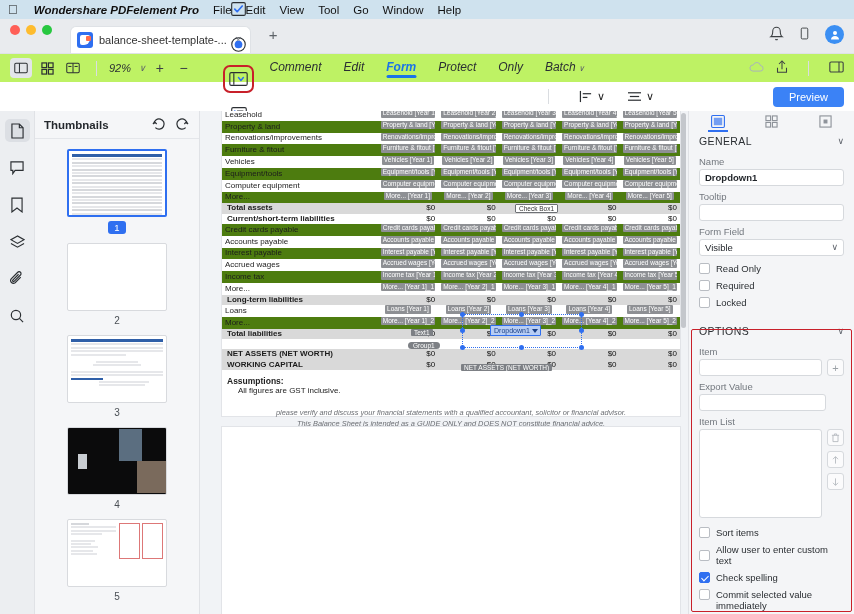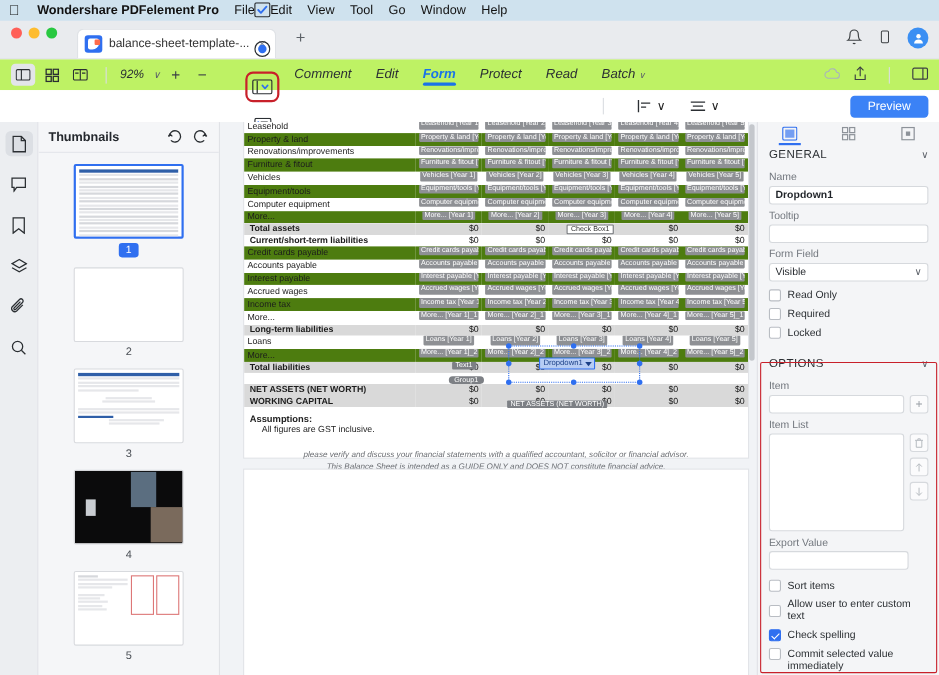--- a/index.html
+++ b/index.html
@@ -11,21 +11,21 @@
     background:#ffffff;
   }
   #app { position:relative; width:854px; height:614px; }
 
   
   .macbar {
     height:19px; background:#cfe2ee; display:flex; align-items:center;
     padding:0 8px; gap:14px; font-size:11.5px; color:#111;
   }
   .macbar .apple { font-size:13px; line-height:1; margin-right:2px; }
-  .macbar .appname { font-weight:bold; font-size:11.5px; }
+  .macbar .appname { font-weight:bold; font-size:11.5px;font-style:italic; }
   .macbar .mi { font-size:11.5px; }
 
   
   .tabbar {
     height:35px; background:#e9ebee; display:flex; align-items:flex-end;
     padding-left:10px; position:relative; border-bottom:1px solid #dfe2e6;
   }
   .traffic { display:flex; align-items:center; gap:6px; height:35px; padding-bottom:12px;}
   .dot { width:10px;height:10px;border-radius:50%; }
   .dot.r{background:#ff5f57;} .dot.y{background:#febc2e;} .dot.g{background:#28c840;}
@@ -305,21 +305,21 @@
     <span class="zoomlbl">92%</span>
     <span class="zchev">∨</span>
     <span class="zbtn">+</span>
     <span class="zbtn">−</span>
 
     <div class="menus">
       <span class="m"><span>Comment</span></span>
       <span class="m"><span>Edit</span></span>
       <span class="m sel"><span>Form</span></span>
       <span class="m"><span>Protect</span></span>
-      <span class="m"><span>Read</span></span>
+      <span class="m"><span>Only</span></span>
       <span class="m"><span>Batch</span><span class="cv">∨</span></span>
     </div>
 
     <div class="ribbon1-right">
       <span>
         <svg width="15" height="12" viewBox="0 0 22 16" fill="none" stroke="#a9b2bd" stroke-width="1.4">
             <path d="M5.5 14h11a4 4 0 0 0 .4-8 5.5 5.5 0 0 0-10.6-1A3.8 3.8 0 0 0 5.5 14z"></path>
           </svg>
       </span>
       <span>
@@ -875,20 +875,26 @@
       <div class="sec-head">
         <span class="sec-title">OPTIONS</span>
         <span class="chev">∨</span>
       </div>
       <div class="fld">
         <div class="fld-lbl">Item</div>
         <div class="row-inline">
           <div class="inp"></div>
           <div class="sqbtn">+</div>
         </div>
+      </div>
+      <div class="fld">
+        <div class="fld-lbl">Export Value</div>
+        <div style="width:127px">
+            <div class="inp"></div>
+          </div>
       </div>
       <div class="fld">
         <div class="fld-lbl">Item List</div>
         <div class="row-inline">
           <div class="listbox"></div>
           <div class="btncol">
             <div class="sqbtn">
               <svg width="9" height="10" viewBox="0 0 10 11" fill="none" stroke="#b5babf" stroke-width="1">
                   <path d="M1 2.5h8"></path>
                   <path d="M2.2 2.5V9.5h5.6V2.5"></path>
@@ -903,26 +909,20 @@
             </div>
             <div class="sqbtn">
               <svg width="9" height="10" viewBox="0 0 10 11" fill="none" stroke="#b5babf" stroke-width="1">
                   <path d="M5 1.5V9"></path>
                   <path d="M2.2 6.4L5 9.3l2.8-2.9"></path>
                 </svg>
             </div>
           </div>
         </div>
       </div>
-      <div class="fld">
-        <div class="fld-lbl">Export Value</div>
-        <div style="width:127px">
-            <div class="inp"></div>
-          </div>
-      </div>
       <div style="height:6px"></div>
       <div class="cbrow">
         <span class="cb"></span>
         <span class="cb-lbl">Sort items</span>
       </div>
       <div class="cbrow">
         <span class="cb"></span>
         <span class="cb-lbl">Allow user to enter custom text</span>
       </div>
       <div class="cbrow">

